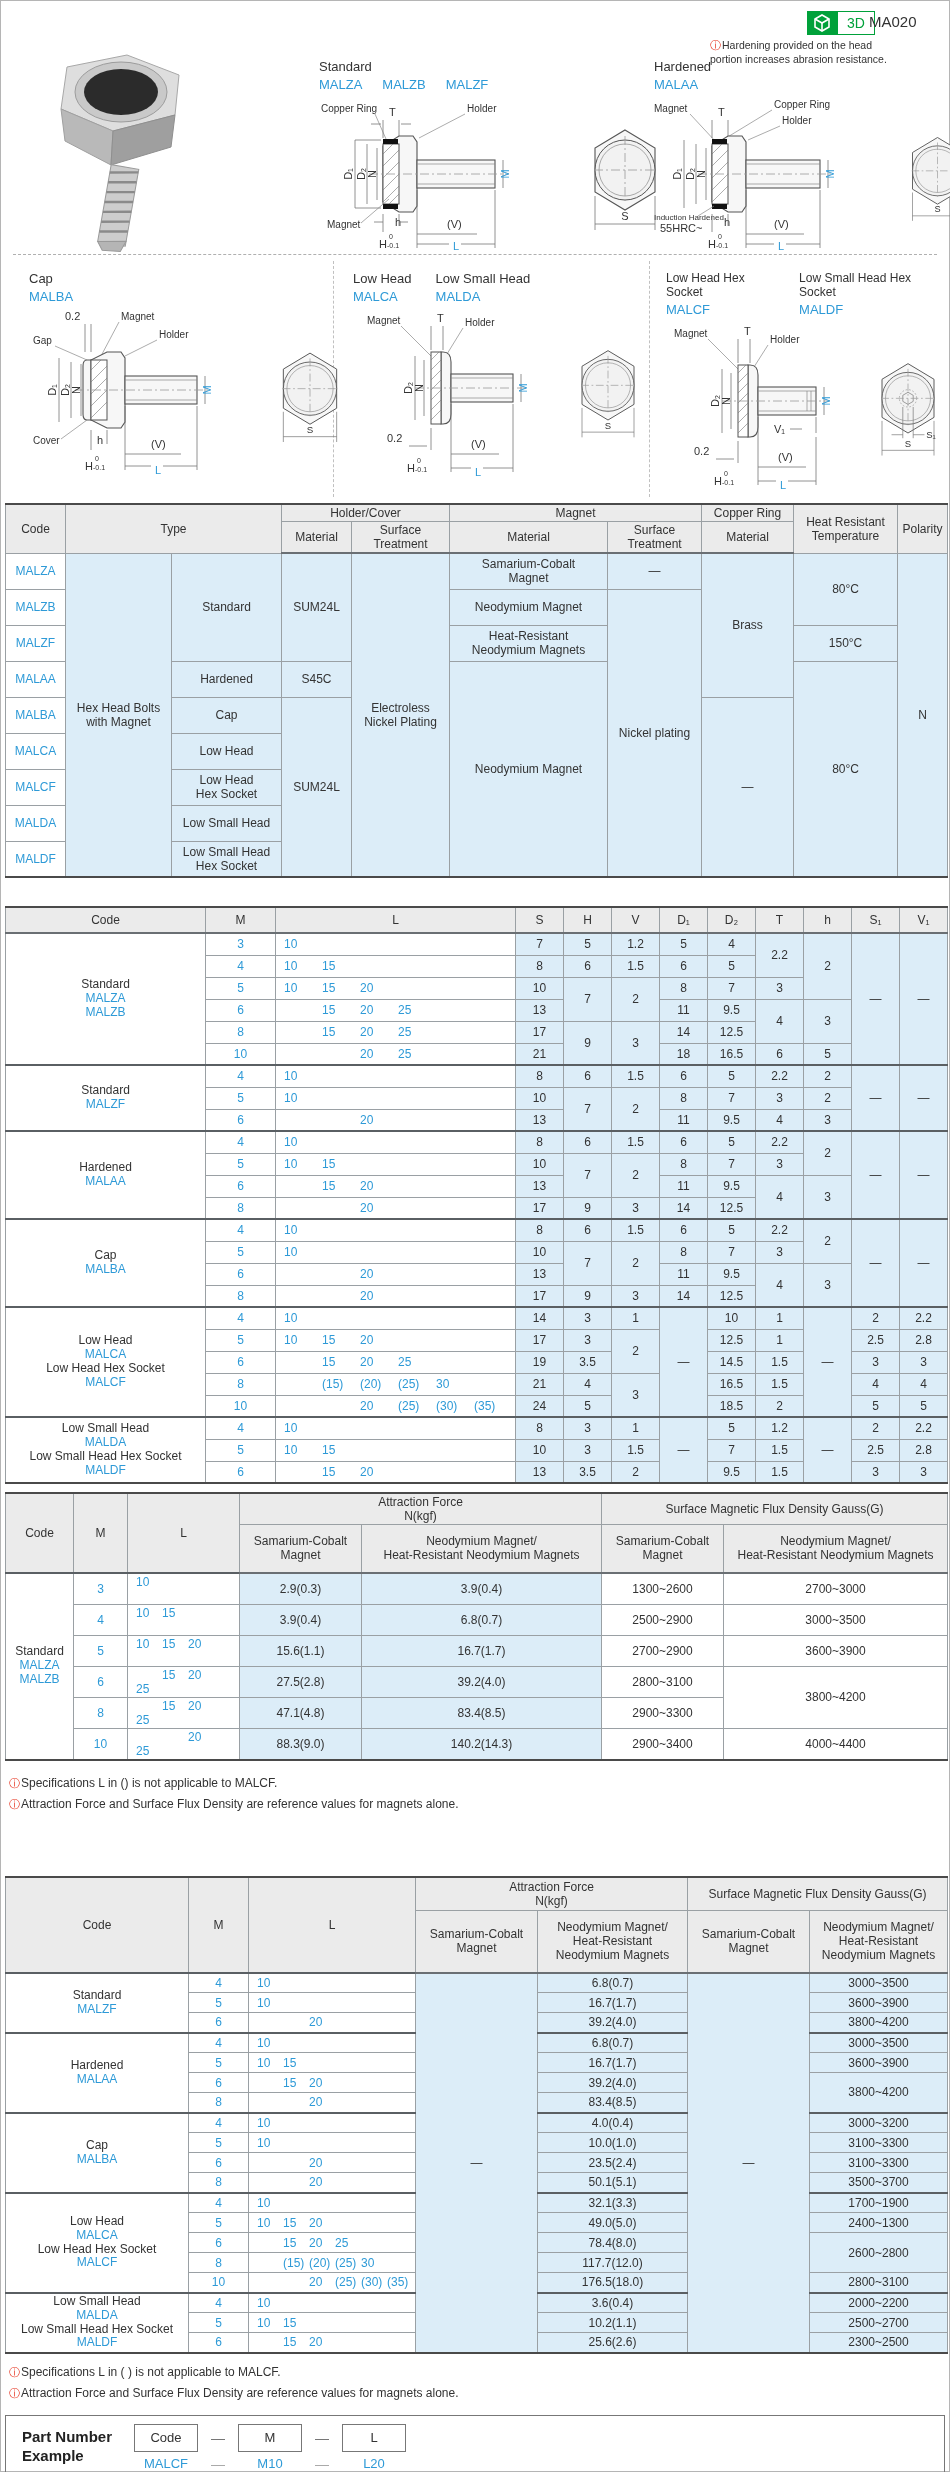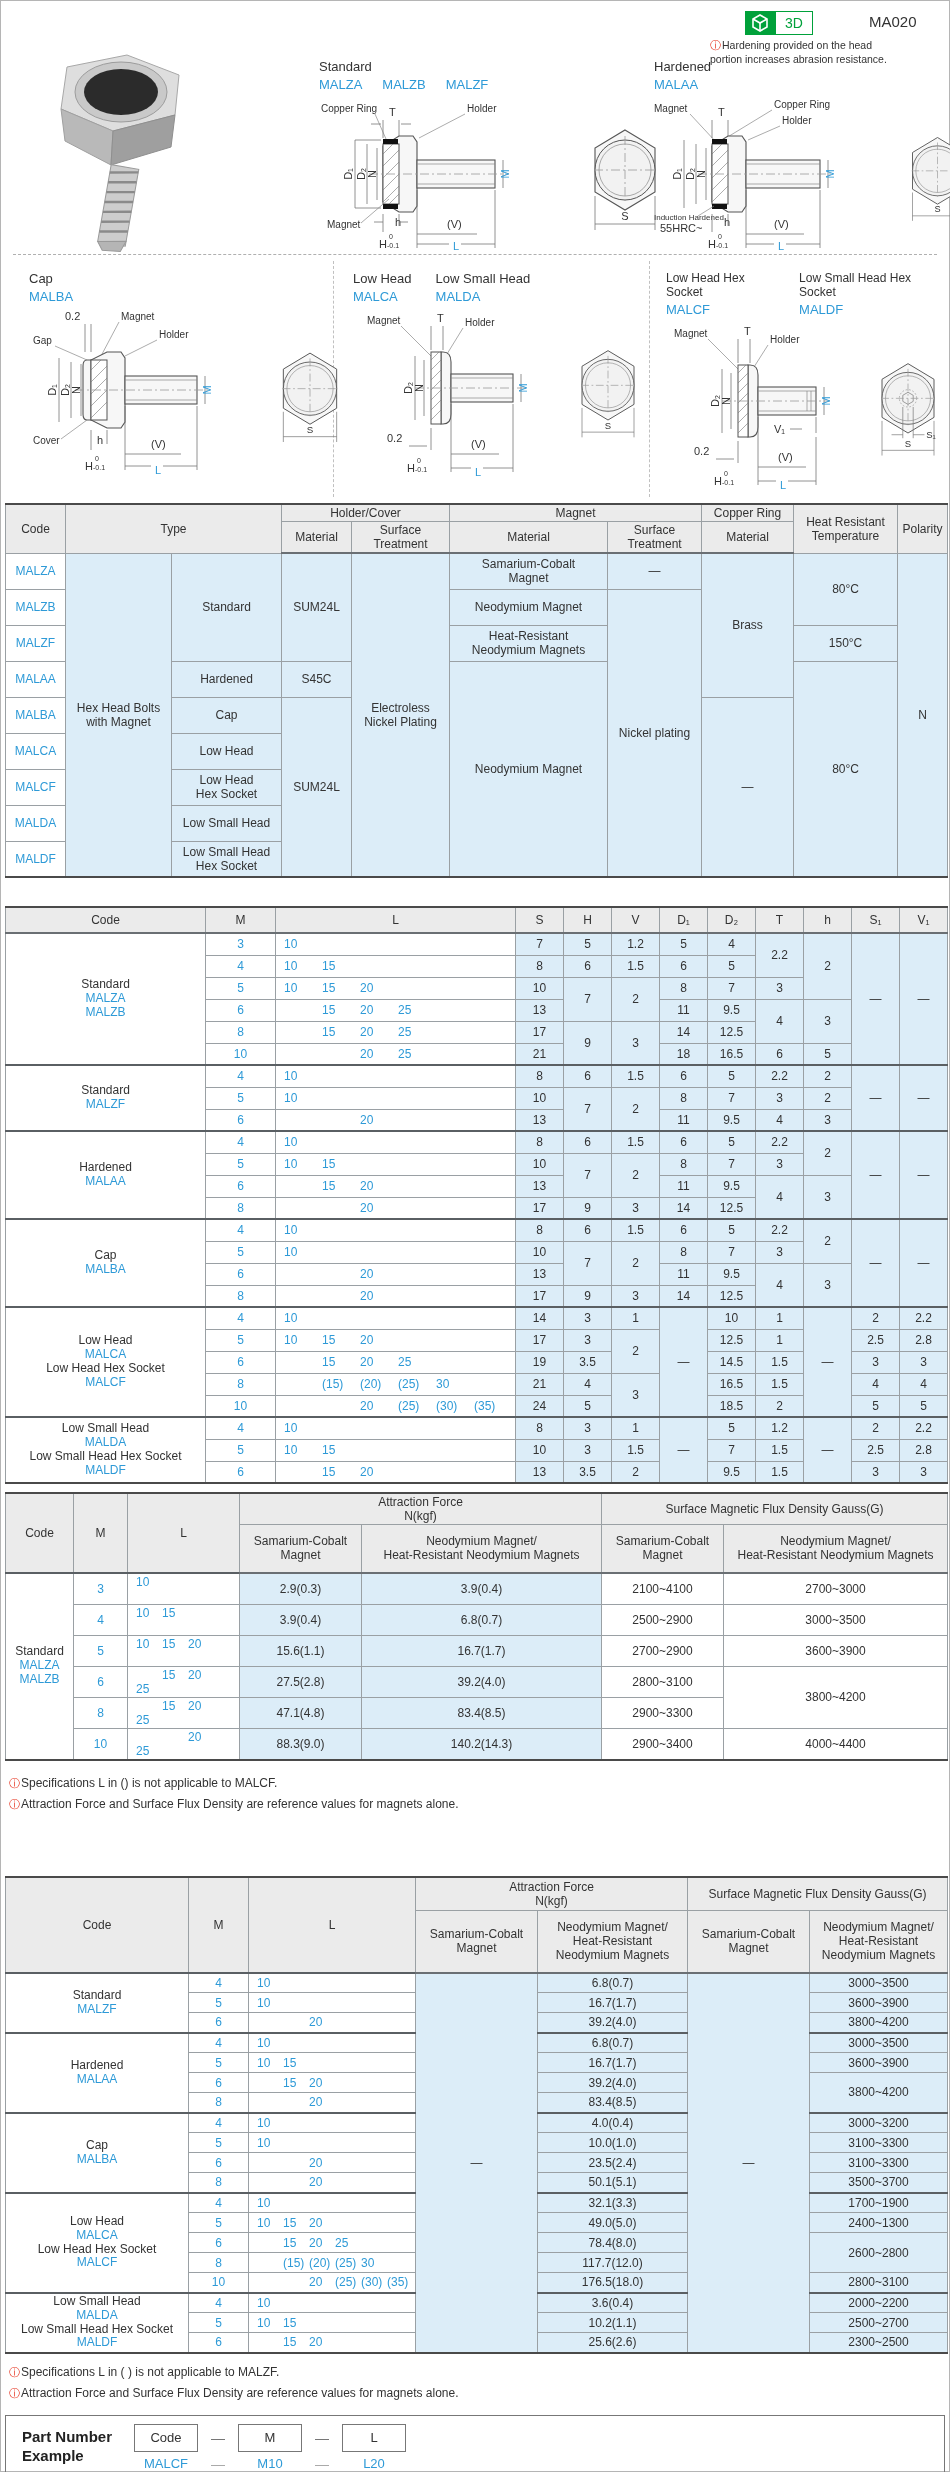--- a/index.html
+++ b/index.html
@@ -1,20 +1,20 @@
 <!DOCTYPE html>
 <html><head>
 <meta charset="utf-8">
 <style>
   html,body{margin:0;padding:0;background:#fff;}
   body{width:950px;height:2472px;font-family:"Liberation Sans",sans-serif;color:#333;position:relative;overflow:hidden;}
   .page{position:absolute;inset:0;border:1px solid #b5b5b5;box-sizing:border-box;background:#fff;}
   
   .top{position:relative;height:502px;}
-  .badge{position:absolute;top:10px;left:744px;display:flex;align-items:center;gap:0;}
+  .badge{position:absolute;top:10px;left:806px;display:flex;align-items:center;gap:0;}
   .badge .cube{width:30px;height:24px;background:#00a13a;display:flex;align-items:center;justify-content:center;}
   .badge .b3d{width:36px;height:22px;border:1px solid #00a13a;color:#00a13a;font-size:14px;display:flex;align-items:center;justify-content:center;background:#fff;}
   .pagecode{position:absolute;top:12px;left:868px;font-size:15px;color:#333;}
   .blk-title{font-size:13px;color:#333;}
   .codes{font-size:13px;color:#2e9ad7;display:flex;gap:20px;margin-top:3px;}
   .blk{position:absolute;}
   .drawrow{display:flex;align-items:flex-start;gap:26px;margin-top:4px;}
   svg text{font-size:10px;fill:#333;}
   svg .big{font-size:11px;}
   svg .blue{fill:#2e9ad7;}
@@ -901,21 +901,21 @@
 Heat-Resistant Neodymium Magnets</th>
       </tr>
     </thead>
     <tbody id="af1-body">
         <tr class="sec-top">
           <td class="seclabel" rowspan="6"><div>Standard</div><div class="code">MALZA</div><div class="code">MALZB</div></td>
           <td class="mcell">3</td>
           <td class="lcell"><span class="slot">10</span><span class="slot"></span><span class="slot"></span><span class="slot"></span></td>
           <td>2.9(0.3)</td>
           <td>3.9(0.4)</td>
-          <td class="w">2100~4100</td>
+          <td class="w">1300~2600</td>
           <td class="w">2700~3000</td>
         </tr>
         <tr>
           <td class="mcell">4</td>
           <td class="lcell"><span class="slot">10</span><span class="slot">15</span><span class="slot"></span><span class="slot"></span></td>
           <td>3.9(0.4)</td>
           <td>6.8(0.7)</td>
           <td class="w">2500~2900</td>
           <td class="w">3000~3500</td>
         </tr>
@@ -1107,21 +1107,21 @@
         <tr>
           <td class="mcell">6</td>
           <td class="lcell"><span class="slot"></span><span class="slot">15</span><span class="slot">20</span><span class="slot"></span><span class="slot"></span><span class="slot"></span></td>
           <td>25.6(2.6)</td>
           <td>2300~2500</td>
         </tr>
       </tbody>
   </table>
 
   <div class="notes" style="margin-top:8px">
-    <div><span class="ri">ⓘ</span><span>Specifications L in ( ) is not applicable to MALZF.</span></div>
+    <div><span class="ri">ⓘ</span><span>Specifications L in ( ) is not applicable to MALCF.</span></div>
     <div><span class="ri">ⓘ</span><span>Attraction Force and Surface Flux Density are reference values for magnets alone.</span></div>
   </div>
 
   <div class="pn">
     <div class="pn-title">Part Number
 Example</div>
     <div class="pn-grid">
       <div class="pn-row">
         <span class="pn-box">Code</span>
         <span class="pn-dash">—</span>

